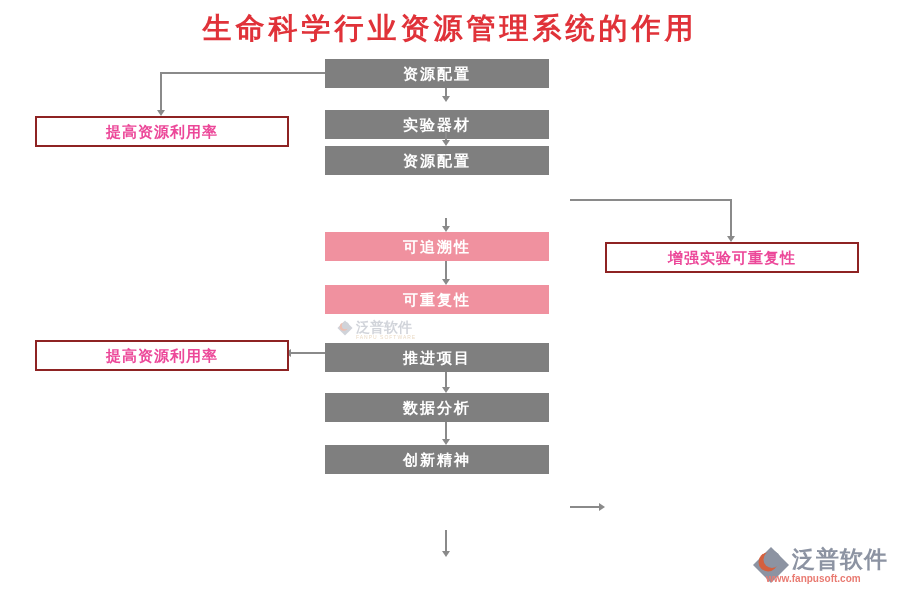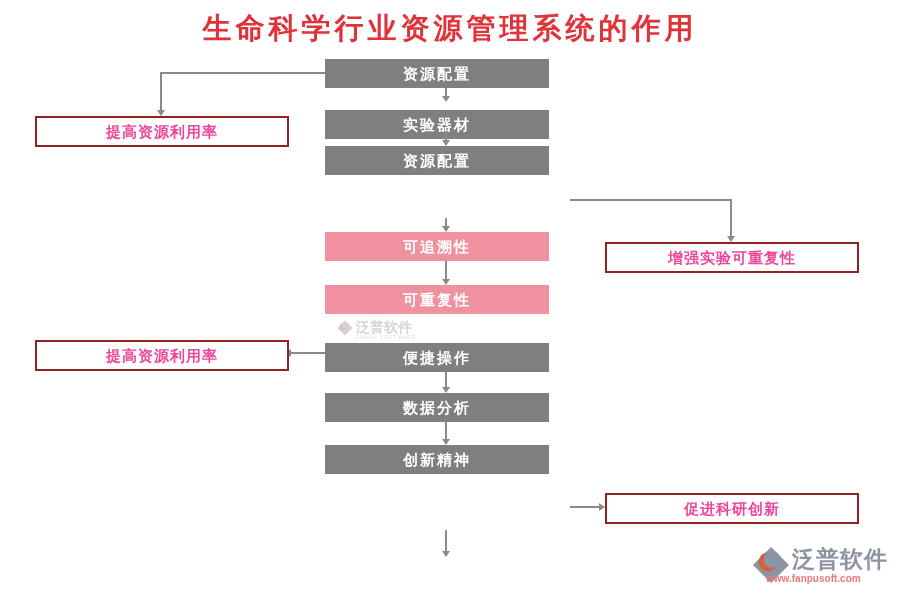--- a/index.html
+++ b/index.html
@@ -39,21 +39,21 @@
 
 <div class="canvas">
 
   <h1 class="title">生命科学行业资源管理系统的作用</h1>
 
   <div class="node gray" style="top:59px">资源配置</div>
   <div class="node gray" style="top:110px">实验器材</div>
   <div class="node gray" style="top:146px">资源配置</div>
   <div class="node pink" style="top:232px">可追溯性</div>
   <div class="node pink" style="top:285px">可重复性</div>
-  <div class="node gray" style="top:343px">便捷操作</div>
+  <div class="node gray" style="top:343px">推进项目</div>
   <div class="node gray" style="top:393px">数据分析</div>
   <div class="node gray" style="top:445px">创新精神</div>
 
   <div class="varrow" style="top:88px;height:8px"></div>
   <div class="varrow" style="top:131px;height:9px"></div>
   <div class="varrow" style="top:218px;height:8px"></div>
   <div class="varrow" style="top:261px;height:18px"></div>
   <div class="varrow" style="top:372px;height:15px"></div>
   <div class="varrow" style="top:422px;height:17px"></div>
   <div class="varrow" style="top:530px;height:21px"></div>
@@ -68,21 +68,20 @@
 
   <div class="hline" style="left:291px;top:352px;width:34px"></div>
   <div class="ah-left" style="left:285px;top:349px"></div>
 
   <div class="hline" style="left:570px;top:506px;width:30px"></div>
   <div class="ah-right" style="left:599px;top:503px"></div>
 
   <div class="outcome" style="left:35px;top:116px">提高资源利用率</div>
   <div class="outcome" style="left:605px;top:242px">增强实验可重复性</div>
   <div class="outcome" style="left:35px;top:340px">提高资源利用率</div>
-  <div class="outcome" style="left:605px;top:493px">促进科研创新</div>
 
   <div class="watermark">
     <svg width="16" height="16" viewBox="0 0 38 38">
       <polygon points="19,1 37,19 19,37 1,19" fill="#8c93a2"></polygon>
       <circle cx="16" cy="16" r="9.5" fill="#d4603e"></circle>
       <circle cx="20" cy="13.5" r="8.5" fill="#8c93a2"></circle>
     </svg>
     <div>
       <div class="wm-txt">泛普软件</div>
       <div class="wm-sub">FANPU SOFTWARE</div>

